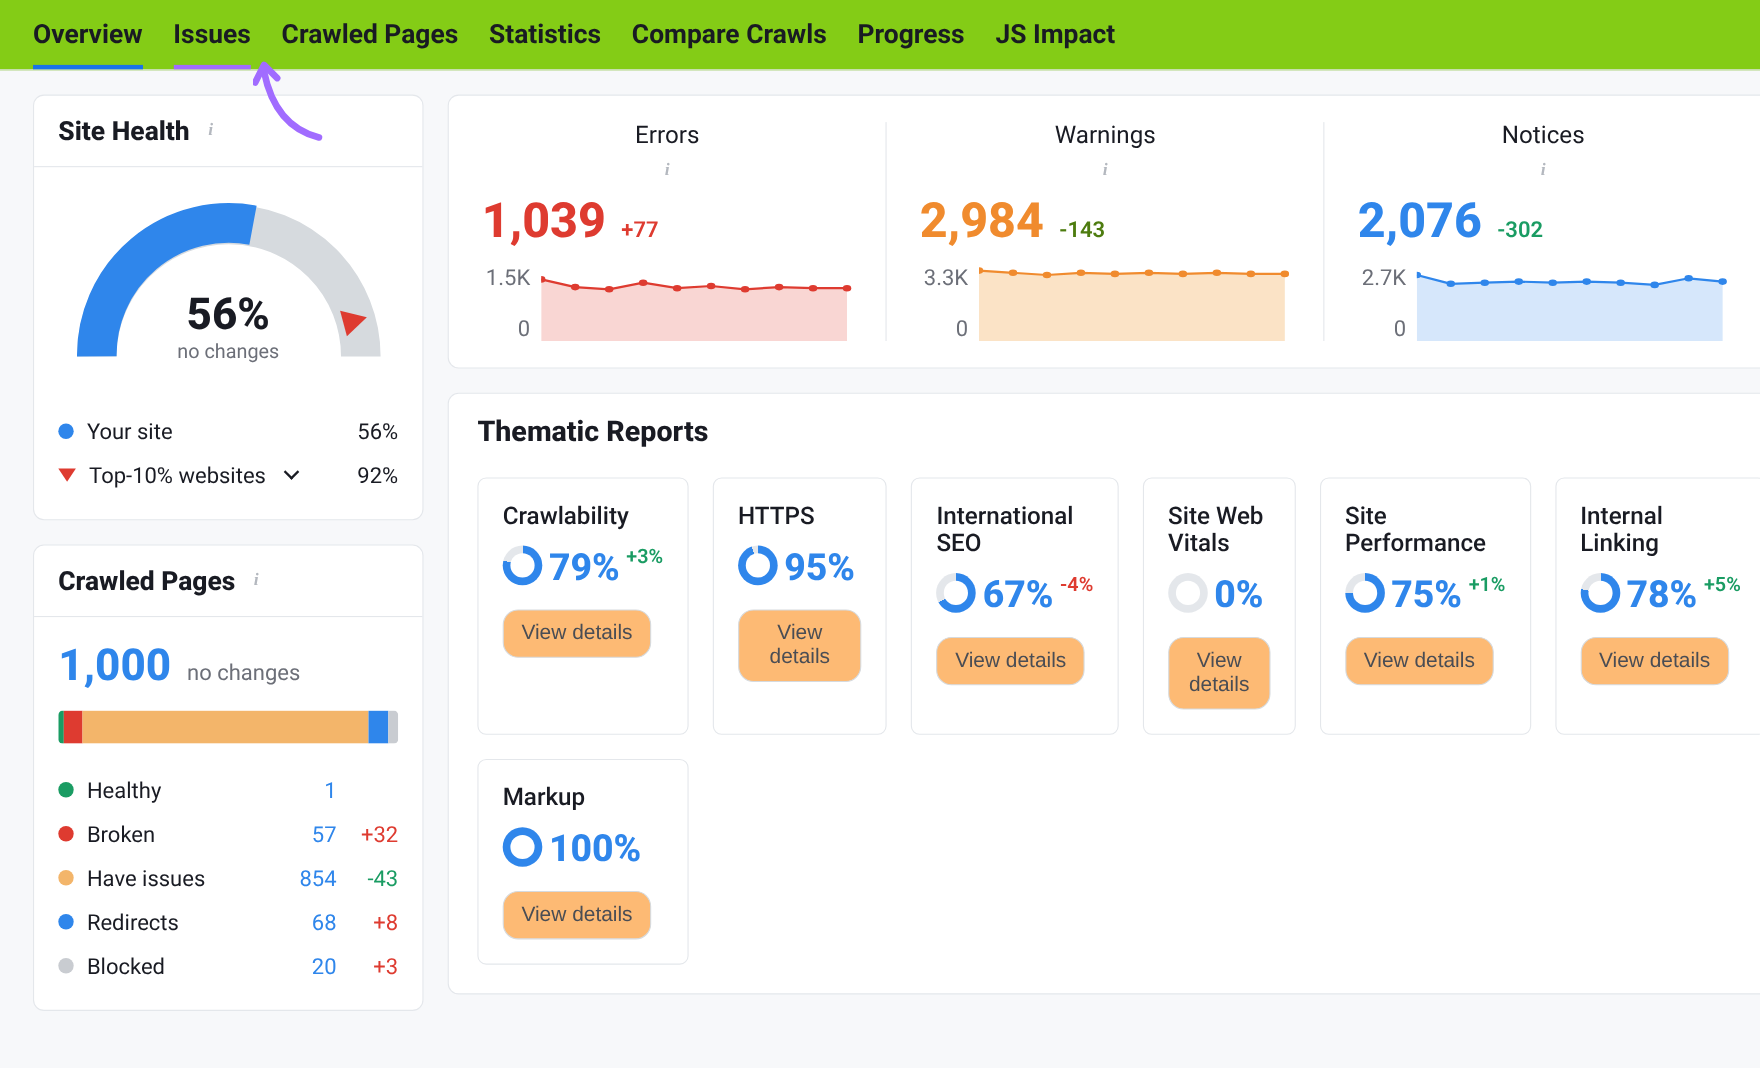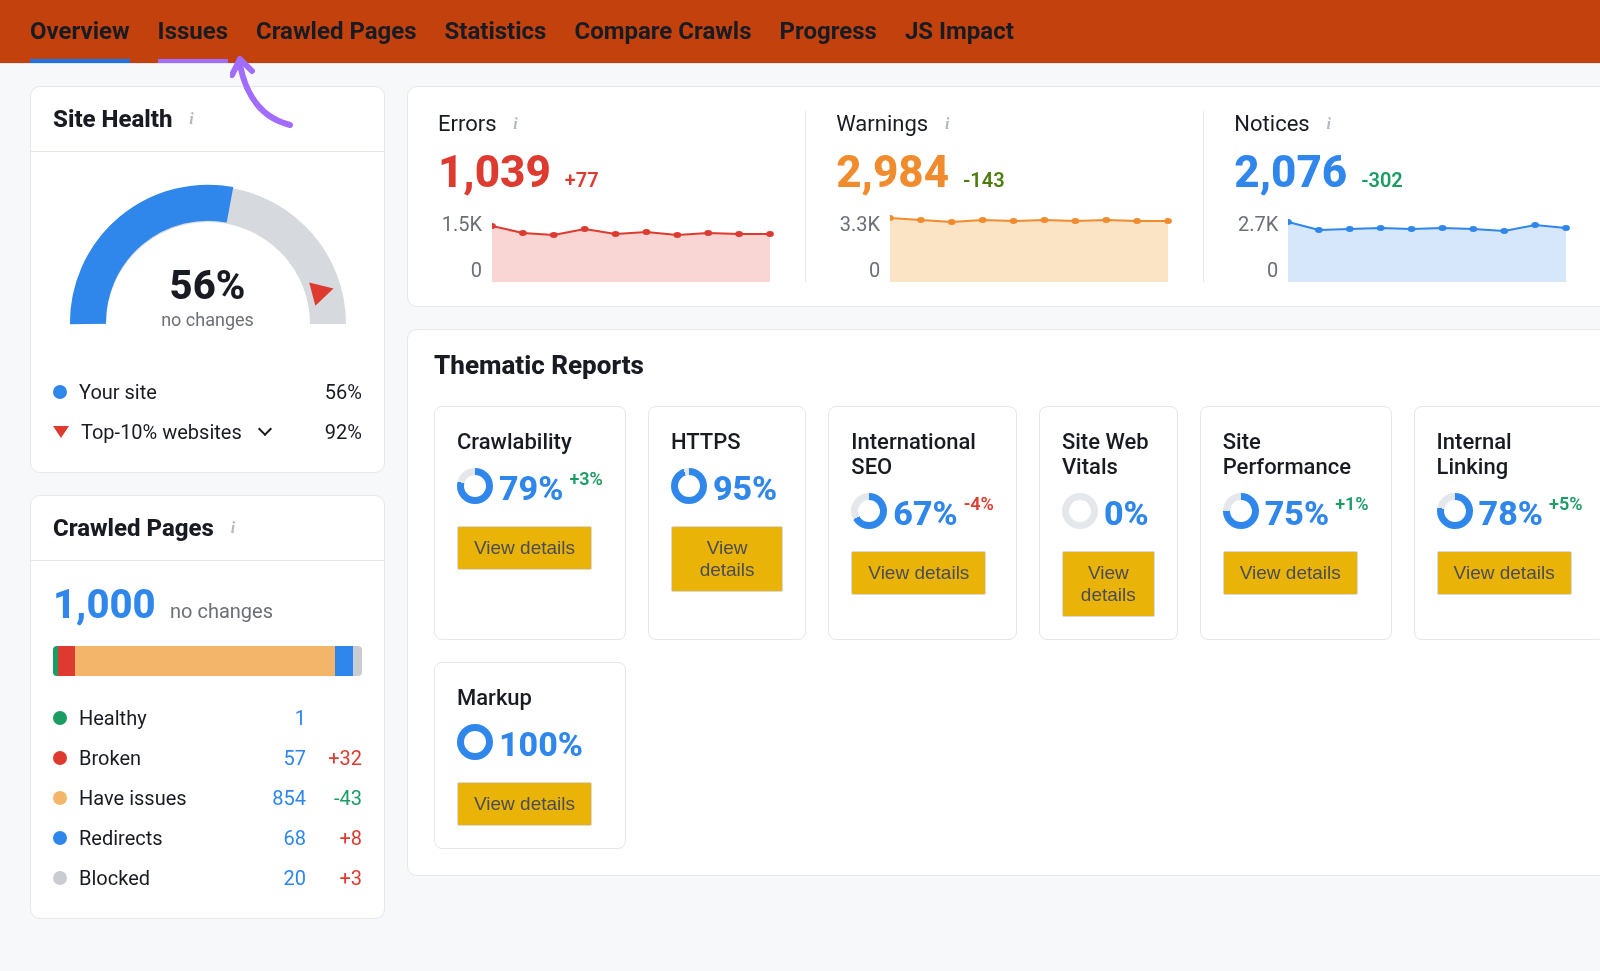--- a/index.html
+++ b/index.html
@@ -17,21 +17,21 @@
   * { box-sizing: border-box; }
   body {
     margin: 0;
     font-family: -apple-system, BlinkMacSystemFont, "Segoe UI", Roboto, "Helvetica Neue", Arial, sans-serif;
     background: var(--gray-bg);
     color: var(--text);
     font-size: 18px;
   }
   
   .tabs {
-    background: #c2410c;
+    background: #84cc16;
     border-bottom: 1px solid var(--card-border);
     display: flex;
     gap: 28px;
     padding: 0 30px;
     align-items: flex-end;
     height: 64px;
     position: relative;
   }
   .tab {
     font-weight: 700;
@@ -116,21 +116,21 @@
   .cp-breakdown .delta { width: 56px; text-align: right; }
   .delta-pos { color: var(--red); }
   .delta-neg { color: var(--green); }
   
   .metrics-card { display: flex; padding: 24px 30px; gap: 0; }
   .metric {
     flex: 1; border-left: 1px solid var(--card-border); padding: 0 30px;
     display: flex; flex-direction: column;
   }
   .metric:first-child { border-left: none; padding-left: 0; }
-  .metric-title { font-size: 22px; color: var(--text); display: flex; align-items: center; gap: 10px; }
+  .metric-title { font-size: 22px; color: var(--text); display: flex; align-items: center; gap: 10px; flex-direction: column; }
   .metric-value-row { display: flex; align-items: baseline; gap: 14px; margin: 10px 0 14px 0; }
   .metric-value { font-size: 44px; font-weight: 800; }
   .metric-delta { font-size: 20px; font-weight: 600; }
   .spark { display: flex; align-items: stretch; gap: 10px; height: 70px; }
   .spark-y { display: flex; flex-direction: column; justify-content: space-between; font-size: 20px; color: var(--muted); text-align: right; width: 44px; }
   .spark-svg { flex: 1; }
   
   .thematic-head { padding: 20px 26px 6px 26px; }
   .thematic-head h2 { margin: 0; font-size: 26px; font-weight: 800; }
   .report-grid {
@@ -146,22 +146,22 @@
   }
   .report-title { font-size: 22px; font-weight: 500; margin-bottom: 14px; }
   .report-score-row { display: flex; gap: 6px; margin-bottom: 18px; }
   .donut { width: 36px; height: 36px; border-radius: 50%; position: relative; flex: none; }
   .donut::after {
     content: ""; position: absolute; inset: 7px; background: #fff; border-radius: 50%;
   }
   .report-pct { font-size: 34px; font-weight: 800; color: var(--blue); }
   .report-delta { font-size: 18px; font-weight: 600; }
   .view-btn {
-    background: #eab308; border: 1px solid #d6dade; color: #4a4d54;
-    border-radius: 2px; padding: 10px 16px; font-size: 19px; cursor: pointer;
+    background: #fdba74; border: 1px solid #d6dade; color: #4a4d54;
+    border-radius: 14px; padding: 10px 16px; font-size: 19px; cursor: pointer;
   }
 </style>
 </head>
 <body>
 
 <div class="tabs">
   <div class="tab active">Overview</div>
   <div class="tab highlight">Issues</div>
   <div class="tab">Crawled Pages</div>
   <div class="tab">Statistics</div>

